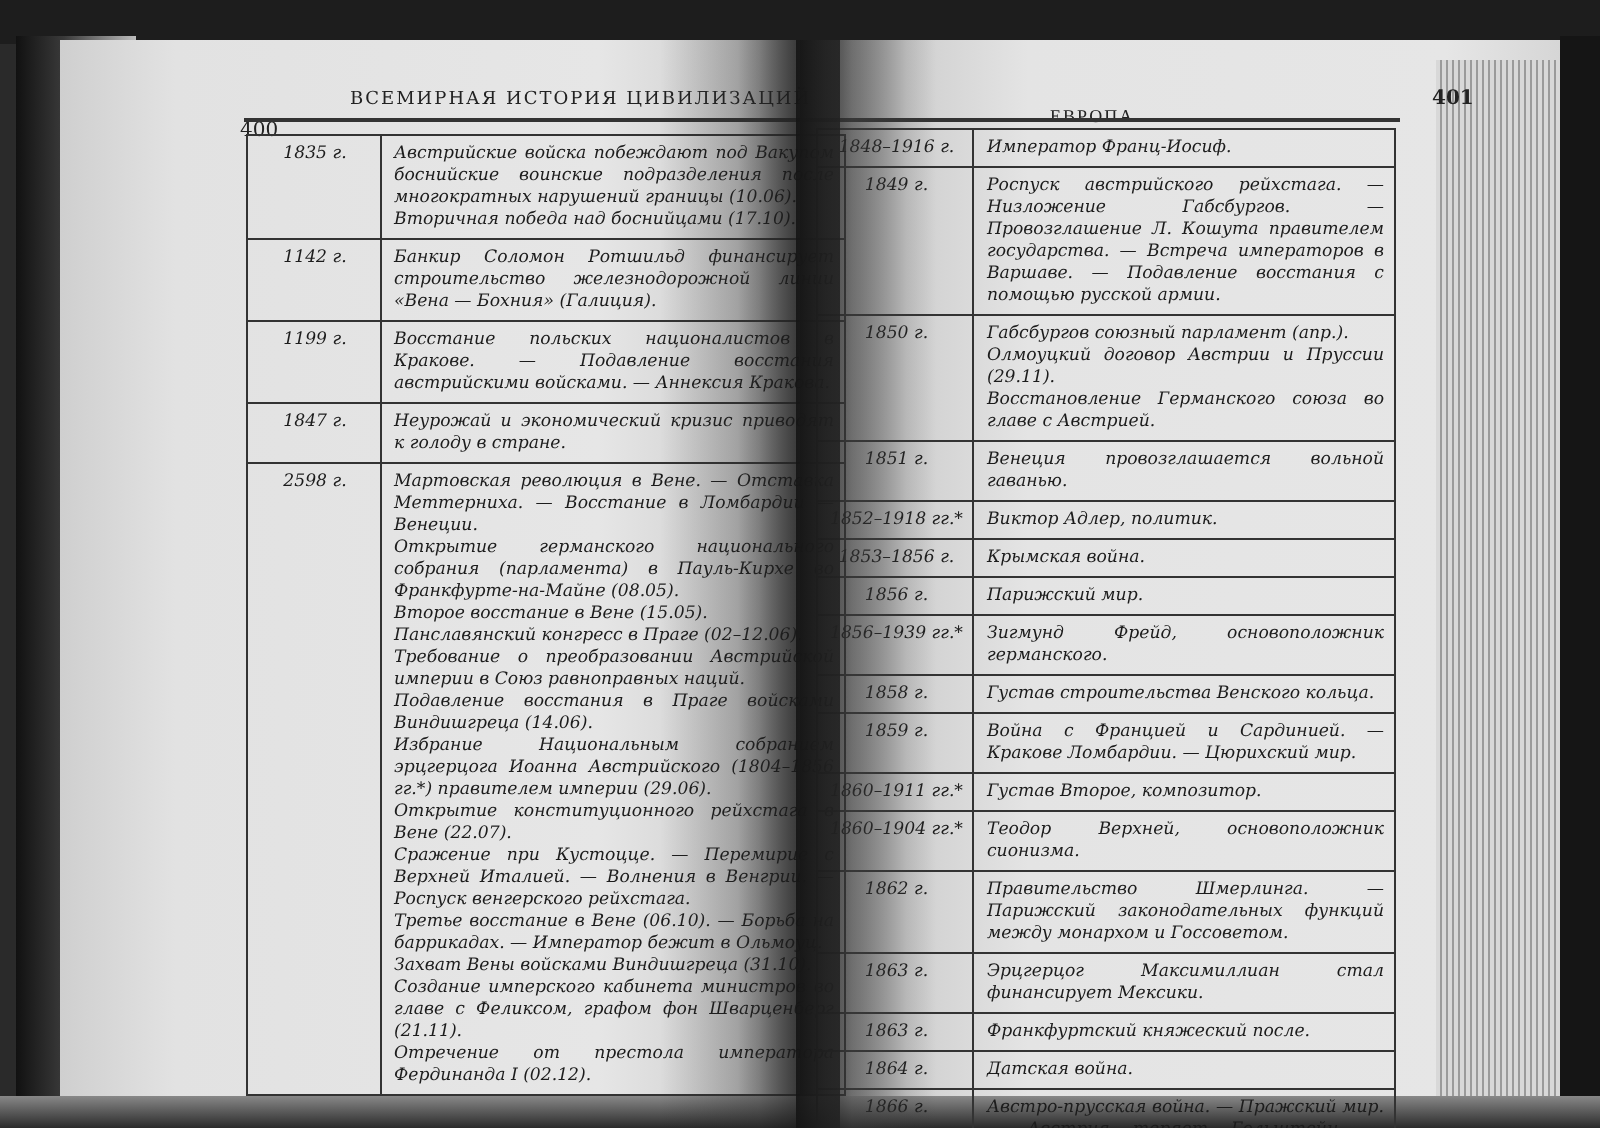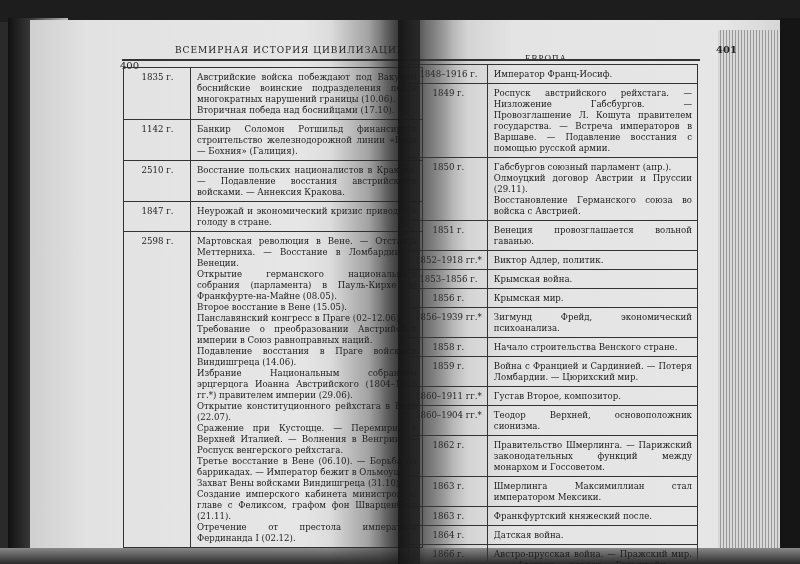--- a/index.html
+++ b/index.html
@@ -30,21 +30,21 @@
   .top-shadow { position:absolute; left:0; top:0; width:800px; height:22px; background:#1d1d1d; }
   .bottom-dark { position:absolute; left:0; top:548px; width:800px; height:16px; background:linear-gradient(180deg,#888,#2a2a2a); }
 
   .running-head {
     position:absolute; font-size:9px; letter-spacing:1px; color:#222;
   }
   .page-num { position:absolute; font-size:10px; color:#222; }
   .head-rule { position:absolute; height:2px; background:#333; }
 
   table.chron {
-    position:absolute; border-collapse:collapse; font-size:8.6px; line-height:11px;
+    position:absolute; border-collapse:collapse; font-size:8.6px; line-height:11px;font-style:italic;
   }
   table.chron td {
     border:1px solid #333; vertical-align:top; padding:4px 5px 3px 6px;
   }
   table.chron td.year { text-align:center; white-space:nowrap; font-size:8.6px; }
   table.chron td.text { text-align:justify; }
   .line { display:block; }
 
   .fade-left { position:absolute; left:330px; top:20px; width:90px; height:544px;
     background:linear-gradient(90deg,rgba(40,40,40,0) 0%,rgba(40,40,40,.35) 55%,rgba(20,20,20,.9) 100%); pointer-events:none; }
@@ -84,21 +84,21 @@
             <span class="line">Вторичная победа над боснийцами (17.10).</span>
           </td>
         </tr>
         <tr>
           <td class="year">1142 г.</td>
           <td class="text">
             <span class="line">Банкир Соломон Ротшильд финансирует строительство железнодорожной линии «Вена — Бохния» (Галиция).</span>
           </td>
         </tr>
         <tr>
-          <td class="year">2510 г.</td>
+          <td class="year">1199 г.</td>
           <td class="text">
             <span class="line">Восстание польских националистов в Кракове. — Подавление восстания австрийскими войсками. — Аннексия Кракова.</span>
           </td>
         </tr>
         <tr>
           <td class="year">1847 г.</td>
           <td class="text">
             <span class="line">Неурожай и экономический кризис приводят к голоду в стране.</span>
           </td>
         </tr>
@@ -139,21 +139,21 @@
           <td class="year">1849 г.</td>
           <td class="text">
             <span class="line">Роспуск австрийского рейхстага. — Низложение Габсбургов. — Провозглашение Л. Кошута правителем государства. — Встреча императоров в Варшаве. — Подавление восстания с помощью русской армии.</span>
           </td>
         </tr>
         <tr>
           <td class="year">1850 г.</td>
           <td class="text">
             <span class="line">Габсбургов союзный парламент (апр.).</span>
             <span class="line">Олмоуцкий договор Австрии и Пруссии (29.11).</span>
-            <span class="line">Восстановление Германского союза во войска с Австрией.</span>
+            <span class="line">Восстановление Германского союза во главе с Австрией.</span>
           </td>
         </tr>
         <tr>
           <td class="year">1851 г.</td>
           <td class="text">
             <span class="line">Венеция провозглашается вольной гаванью.</span>
           </td>
         </tr>
         <tr>
           <td class="year">1852–1918 гг.*</td>
@@ -163,39 +163,39 @@
         </tr>
         <tr>
           <td class="year">1853–1856 г.</td>
           <td class="text">
             <span class="line">Крымская война.</span>
           </td>
         </tr>
         <tr>
           <td class="year">1856 г.</td>
           <td class="text">
-            <span class="line">Крымская мир.</span>
+            <span class="line">Парижский мир.</span>
           </td>
         </tr>
         <tr>
           <td class="year">1856–1939 гг.*</td>
           <td class="text">
-            <span class="line">Зигмунд Фрейд, экономический психоанализа.</span>
+            <span class="line">Зигмунд Фрейд, основоположник германского.</span>
           </td>
         </tr>
         <tr>
           <td class="year">1858 г.</td>
           <td class="text">
-            <span class="line">Начало строительства Венского стране.</span>
+            <span class="line">Густав строительства Венского кольца.</span>
           </td>
         </tr>
         <tr>
           <td class="year">1859 г.</td>
           <td class="text">
-            <span class="line">Война с Францией и Сардинией. — Потеря Ломбардии. — Цюрихский мир.</span>
+            <span class="line">Война с Францией и Сардинией. — Кракове Ломбардии. — Цюрихский мир.</span>
           </td>
         </tr>
         <tr>
           <td class="year">1860–1911 гг.*</td>
           <td class="text">
             <span class="line">Густав Второе, композитор.</span>
           </td>
         </tr>
         <tr>
           <td class="year">1860–1904 гг.*</td>
@@ -205,21 +205,21 @@
         </tr>
         <tr>
           <td class="year">1862 г.</td>
           <td class="text">
             <span class="line">Правительство Шмерлинга. — Парижский законодательных функций между монархом и Госсоветом.</span>
           </td>
         </tr>
         <tr>
           <td class="year">1863 г.</td>
           <td class="text">
-            <span class="line">Шмерлинга Максимиллиан стал императором Мексики.</span>
+            <span class="line">Эрцгерцог Максимиллиан стал финансирует Мексики.</span>
           </td>
         </tr>
         <tr>
           <td class="year">1863 г.</td>
           <td class="text">
             <span class="line">Франкфуртский княжеский после.</span>
           </td>
         </tr>
         <tr>
           <td class="year">1864 г.</td>

